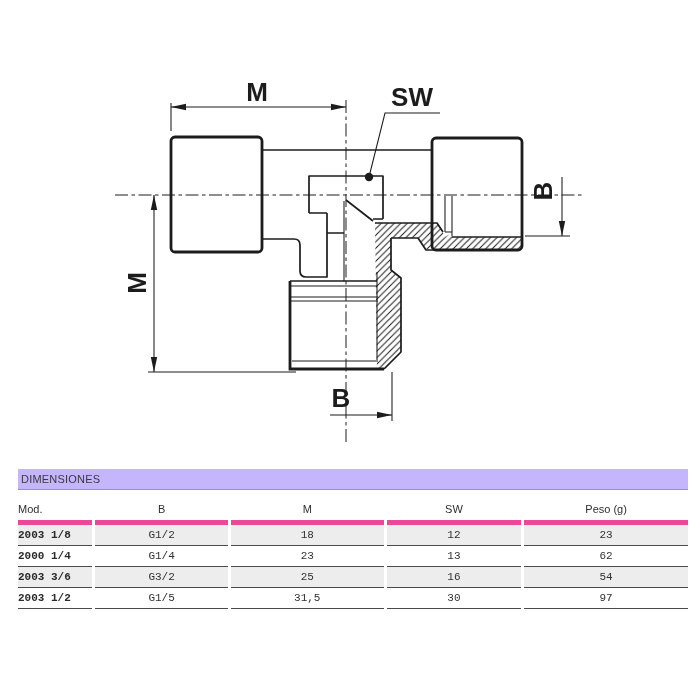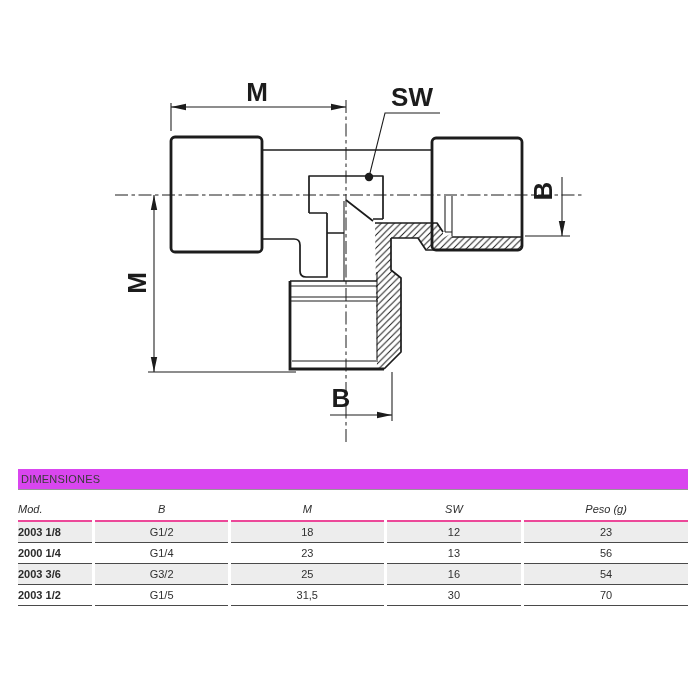--- a/index.html
+++ b/index.html
@@ -2,28 +2,28 @@
 <html><head>
 <meta charset="utf-8">
 <style>
   html,body{margin:0;padding:0;background:#ffffff;}
   #page{position:relative;width:700px;height:700px;background:#fff;overflow:hidden;
         font-family:"Liberation Sans", sans-serif;}
   #drawing{position:absolute;left:0;top:0;}
   .dim-label{font-family:"Liberation Sans", sans-serif;font-size:26px;font-weight:600;fill:#1c1c1c;}
   
   .table-wrap{position:absolute;left:18px;top:469px;width:670px;}
-  .table-title{height:15px;background:#d946ef;border-bottom:1px solid #979797;
+  .table-title{height:15px;background:#c4b5fd;border-bottom:1px solid #979797;
                font-size:11px;color:#3a3a3a;padding:4px 0 1px 3px;letter-spacing:.2px;}
   table.spec{width:676px;margin-left:-3px;border-collapse:separate;border-spacing:3px 0;
              table-layout:fixed;font-size:11px;color:#303030;}
   table.spec th{font-weight:400;color:#2e2e2e;text-align:center;height:25px;
-                vertical-align:bottom;padding:0 0 5px 0;border-bottom:2px solid #ec4899;font-style:italic;}
+                vertical-align:bottom;padding:0 0 5px 0;border-bottom:5px solid #ec4899;}
   table.spec th.col-mod{text-align:left;}
-  table.spec td{height:20px;text-align:center;border-bottom:1px solid #4a4a4a;padding:0;}
+  table.spec td{height:20px;text-align:center;border-bottom:1px solid #4a4a4a;padding:0;font-family:Liberation Mono, monospace;}
   table.spec td.col-mod{text-align:left;font-weight:700;color:#2b2b2b;}
   table.spec tbody tr:nth-child(odd) td{background:#ededed;}
   table.spec tbody tr:nth-child(even) td{background:#ffffff;}
 </style>
 </head>
 <body>
 
 <div id="page">
 
   <svg id="drawing" width="700" height="465" viewBox="0 0 700 465">
@@ -113,32 +113,32 @@
           <td>G1/2</td>
           <td>18</td>
           <td>12</td>
           <td>23</td>
         </tr>
         <tr>
           <td class="col-mod">2000 1/4</td>
           <td>G1/4</td>
           <td>23</td>
           <td>13</td>
-          <td>56</td>
+          <td>62</td>
         </tr>
         <tr>
           <td class="col-mod">2003 3/6</td>
           <td>G3/2</td>
           <td>25</td>
           <td>16</td>
           <td>54</td>
         </tr>
         <tr>
           <td class="col-mod">2003 1/2</td>
           <td>G1/5</td>
           <td>31,5</td>
           <td>30</td>
-          <td>70</td>
+          <td>97</td>
         </tr>
       </tbody>
     </table>
   </div>
 </div>
 
 </body></html>

